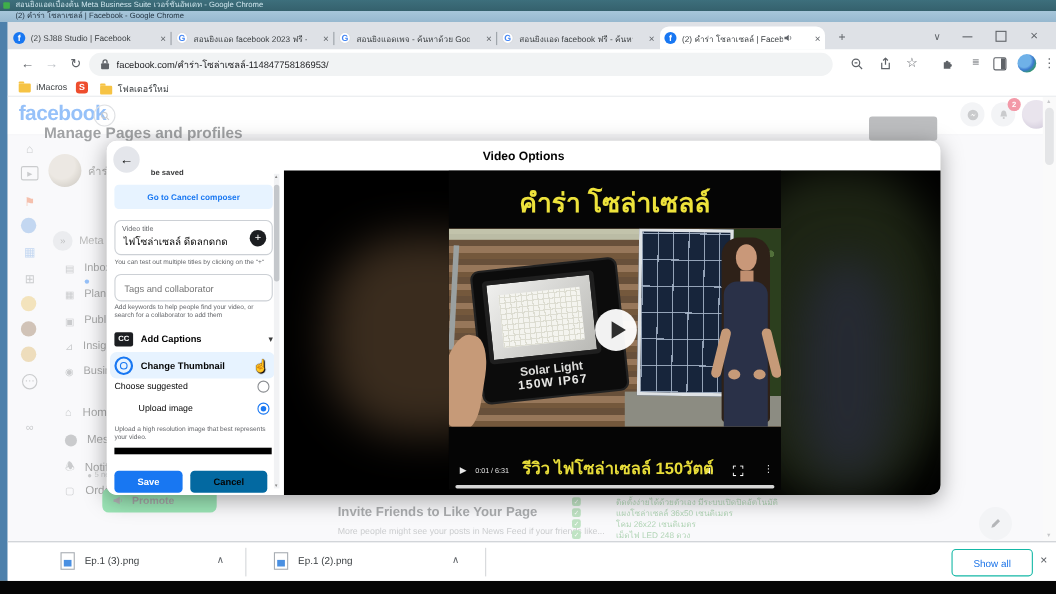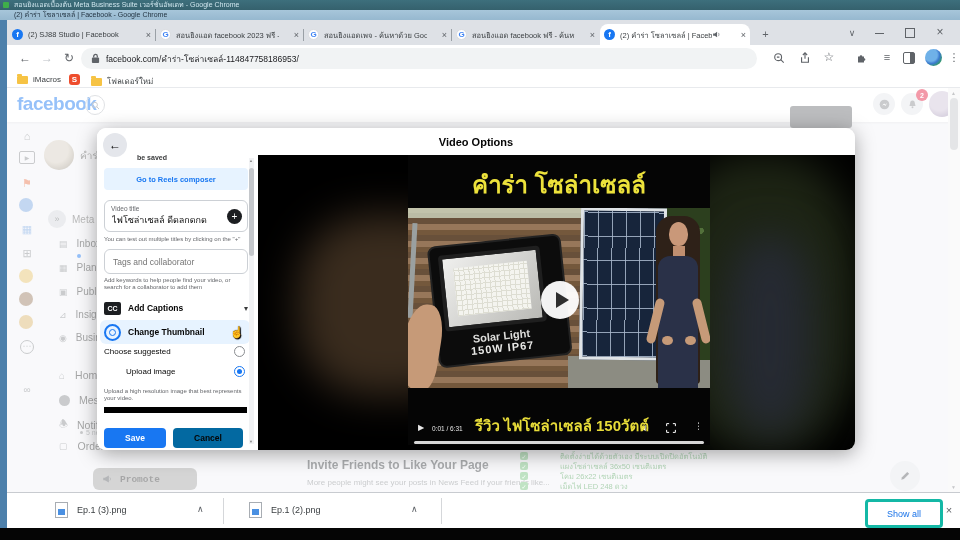--- a/index.html
+++ b/index.html
@@ -205,20 +205,21 @@
         </div>
       <div class="ab hcirc ctr" style="left:894px;top:5px;">
         <svg width="11" height="11" viewBox="0 0 16 16">
             <path d="M8 2c-2.4 0-3.4 1.8-3.4 4.2L3.6 10h8.8l-1-3.8C11.4 3.8 10.4 2 8 2z" fill="#8a8d91"></path>
             <circle cx="8" cy="12" r="1.4" fill="#8a8d91"></circle>
           </svg>
         </div>
       <div class="ab badge ctr" style="left:909px;top:1px;">2</div>
       <div class="ab" style="left:922px;top:3px;width:26px;height:26px;border-radius:50%;background:radial-gradient(circle at 40% 35%,#cfc3d8 0 45%,#a395b5 80%);"></div>
     </div>
+    <div class="ab" style="left:33px;top:24px;font-size:14px;font-weight:bold;color:#303338;">Manage Pages and profiles</div>
 
     <div class="ab railic ctr" style="top:40px;">⌂</div>
     <div class="ab railic" style="top:63px;">
         <div style="width:14px;height:11px;border:1.3px solid #8a8d91;border-radius:2px;font-size:6px;color:#8a8d91;display:flex;align-items:center;justify-content:center;">▶</div>
       </div>
     <div class="ab railic ctr" style="top:87px;color:#e8734a;">⚑</div>
     <div class="ab railic" style="top:110px;">
         <div style="width:14px;height:14px;border-radius:50%;background:#7ba7e0;"></div>
       </div>
     <div class="ab railic ctr" style="top:133px;color:#7ba7e0;">▦</div>
@@ -278,21 +279,21 @@
       </div>
     <div class="ab fx" style="left:73px;top:341px;">
         <span style="width:3px;height:3px;border-radius:50%;background:#8a8d91;margin-right:3px;"></span>
         <span style="font-size:7px;color:#8a8d91;">5 new</span>
       </div>
     <div class="ab fx" style="left:52px;top:352px;">
         <span style="font-size:9px;color:#8a8d91;">▢</span>
         <span class="menulbl nw" style="margin-left:10px;width:45px;font-size:10.5px;">Orders</span>
       </div>
 
-    <div class="ab fx" style="left:86px;top:380px;width:104px;height:22px;background:#a3a3a3;border-radius:6px;font-family:Liberation Mono, monospace;">
+    <div class="ab fx" style="left:86px;top:356px;width:104px;height:22px;background:#22c55e;border-radius:6px;">
       <svg style="margin-left:9px;" width="10" height="10" viewBox="0 0 16 16">
           <path d="M2 6v4h2.5l6.5 3.5v-11L4.5 6z" fill="#5a5d63"></path>
           <path d="M12.5 5.5c1.4 1 1.4 4 0 5" stroke="#5a5d63" stroke-width="1.2" fill="none"></path>
         </svg>
       <span style="margin-left:8px;font-size:9.5px;font-weight:bold;color:#3a3b3c;">Promote</span>
     </div>
 
     <div class="ab" style="left:300px;top:370px;font-size:12px;font-weight:bold;color:#44484d;">Invite Friends to Like Your Page</div>
     <div class="ab nw" style="left:300px;top:390px;width:340px;font-size:8px;color:#8a8d91;">More people might see your posts in News Feed if your friends like...</div>
 
@@ -386,21 +387,21 @@
               </svg>
             </div>
           <div class="ab ctrl" style="left:286px;top:266px;font-size:9px;">⋮</div>
           <div class="ab" style="left:6px;top:286px;width:290px;height:2.5px;background:#d6d6d6;border-radius:2px;"></div>
         </div>
       </div>
 
       <div class="ab panel">
         <div class="ab nw" style="left:40px;top:26px;width:80px;height:9px;font-size:7px;font-weight:bold;color:#3a3b3c;">be saved</div>
 
-        <div class="ab reels ctr">Go to Reels composer</div>
+        <div class="ab reels ctr">Go to Cancel composer</div>
 
         <div class="ab card" style="left:7px;top:72px;width:144px;height:32px;">
           <div style="position:absolute;left:6px;top:4px;font-size:6.5px;color:#65676b;">Video title</div>
           <input style="position: absolute; left: 5px; top: 13px; width: 110px; border: 0px; outline: none; font-size: 9px; color: rgb(5, 5, 5); font-family: inherit; background: transparent;" value="ไฟโซล่าเซลล์ ดีดลกดกด">
           <div class="ctr" style="position:absolute;right:5px;top:8px;width:15px;height:15px;border-radius:50%;background:#1c1e21;color:#fff;font-size:10px;">+</div>
         </div>
         <div class="ab hint nw" style="left:7px;top:108px;width:146px;">You can test out multiple titles by clicking on the "+"</div>
 
         <div class="ab card" style="left:7px;top:121px;width:144px;height:25px;">
           <input style="position: absolute; left: 6px; top: 6px; width: 128px; border: 0px; outline: none; font-size: 8.5px; font-family: inherit; background: transparent; color: rgb(5, 5, 5);" placeholder="Tags and collaborator">
@@ -455,17 +456,17 @@
       <span class="dlname" style="margin-left:9px;">Ep.1 (3).png</span>
     </div>
     <div class="ab chev" style="left:190px;top:11px;">∧</div>
     <div class="ab vsep" style="left:216px;top:5px;"></div>
     <div class="ab fx" style="left:242px;top:9px;">
       <span class="dlico"></span>
       <span class="dlname" style="margin-left:9px;">Ep.1 (2).png</span>
     </div>
     <div class="ab chev" style="left:404px;top:11px;">∧</div>
     <div class="ab vsep" style="left:434px;top:5px;"></div>
-    <div class="ab ctr" style="left:858px;top:6px;width:72px;height:23px;border:3px solid #14b8a6;border-radius:4px;font-size:9px;color:#1a73e8;">Show all</div>
+    <div class="ab ctr" style="left:858px;top:6px;width:72px;height:23px;border:1px solid #14b8a6;border-radius:4px;font-size:9px;color:#1a73e8;">Show all</div>
     <div class="ab ctr" style="left:934px;top:9px;width:16px;height:16px;font-size:11px;color:#5f6368;">×</div>
   </div>
 
 </div>
 
 </body></html>

